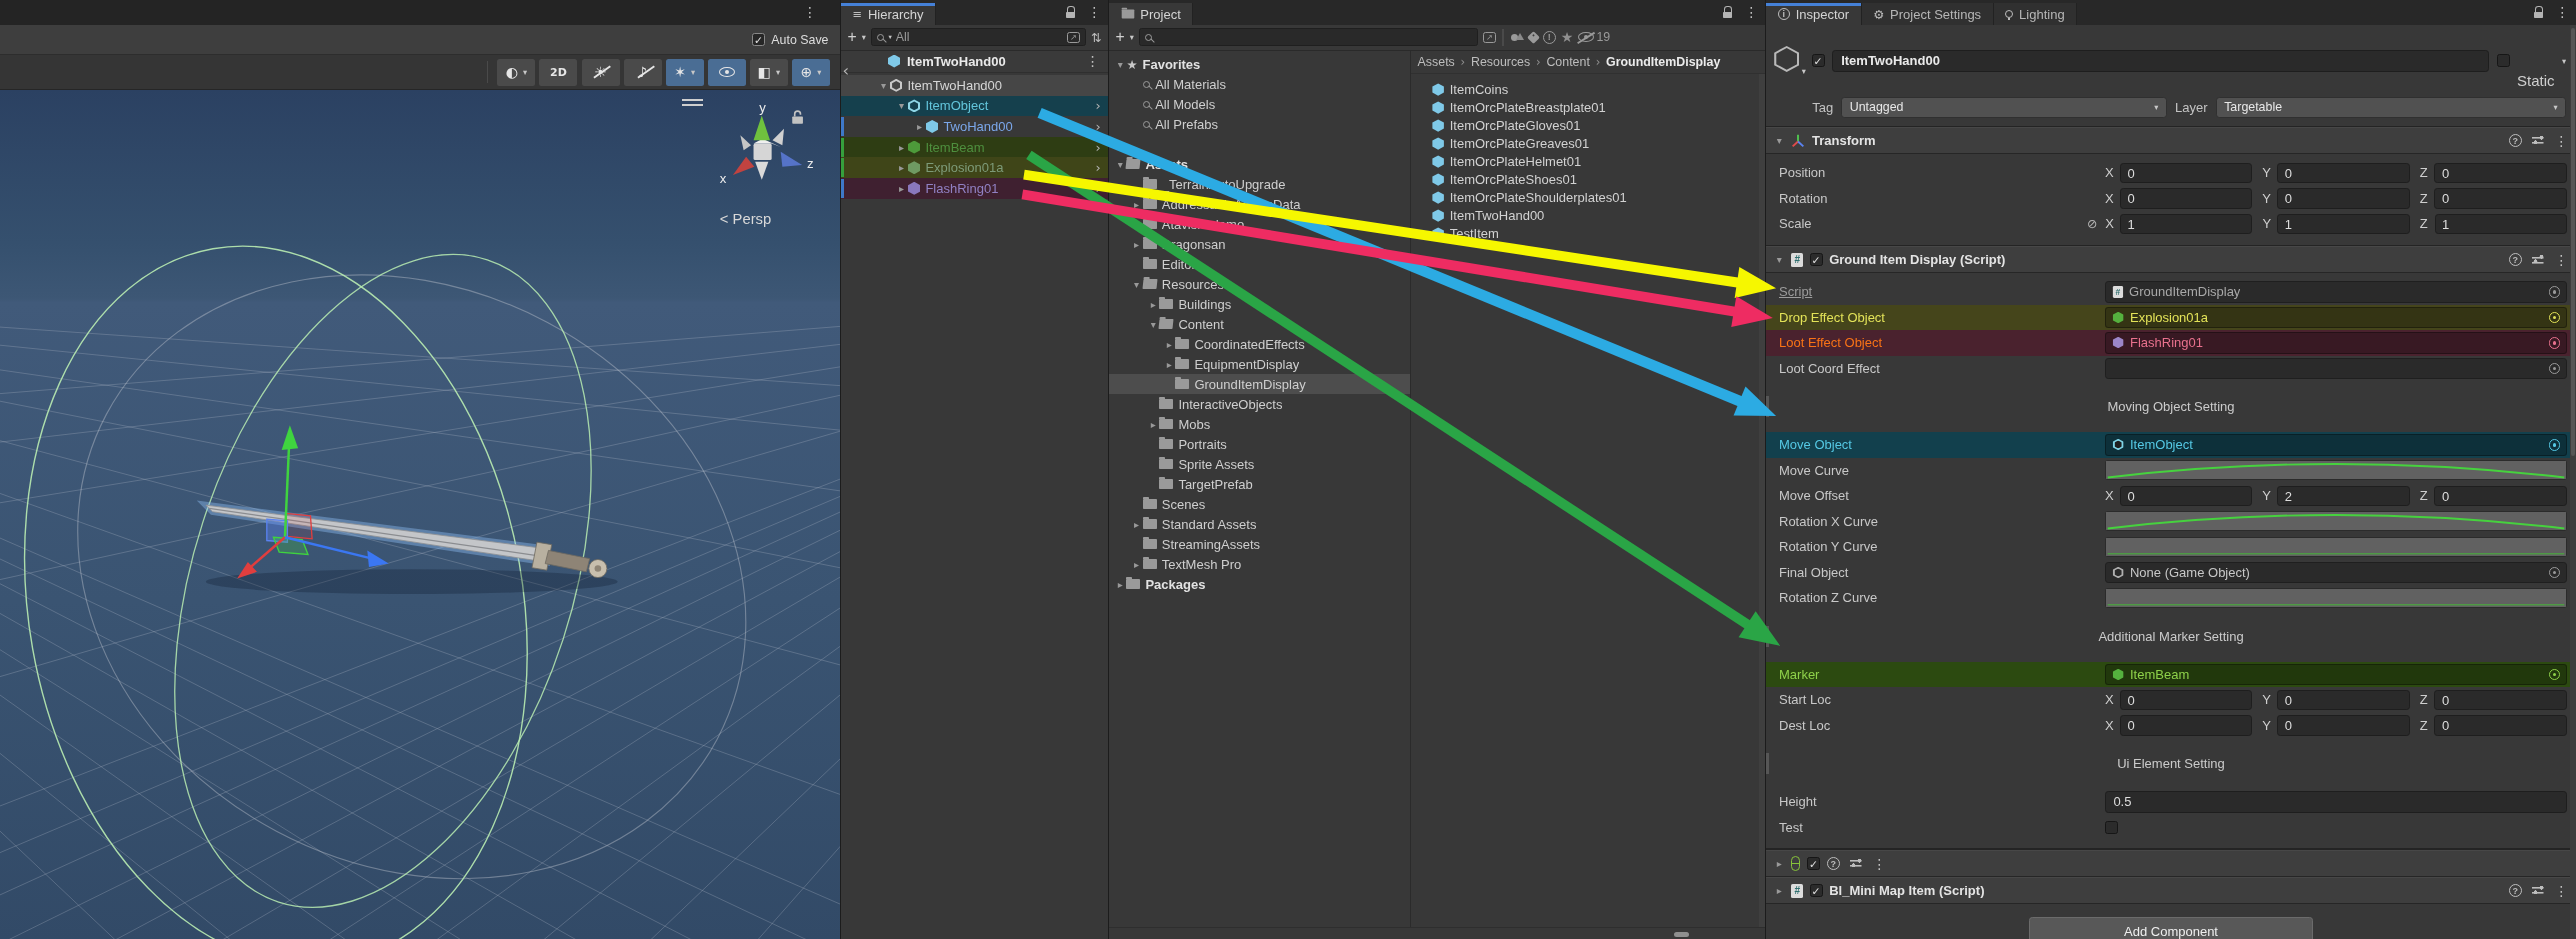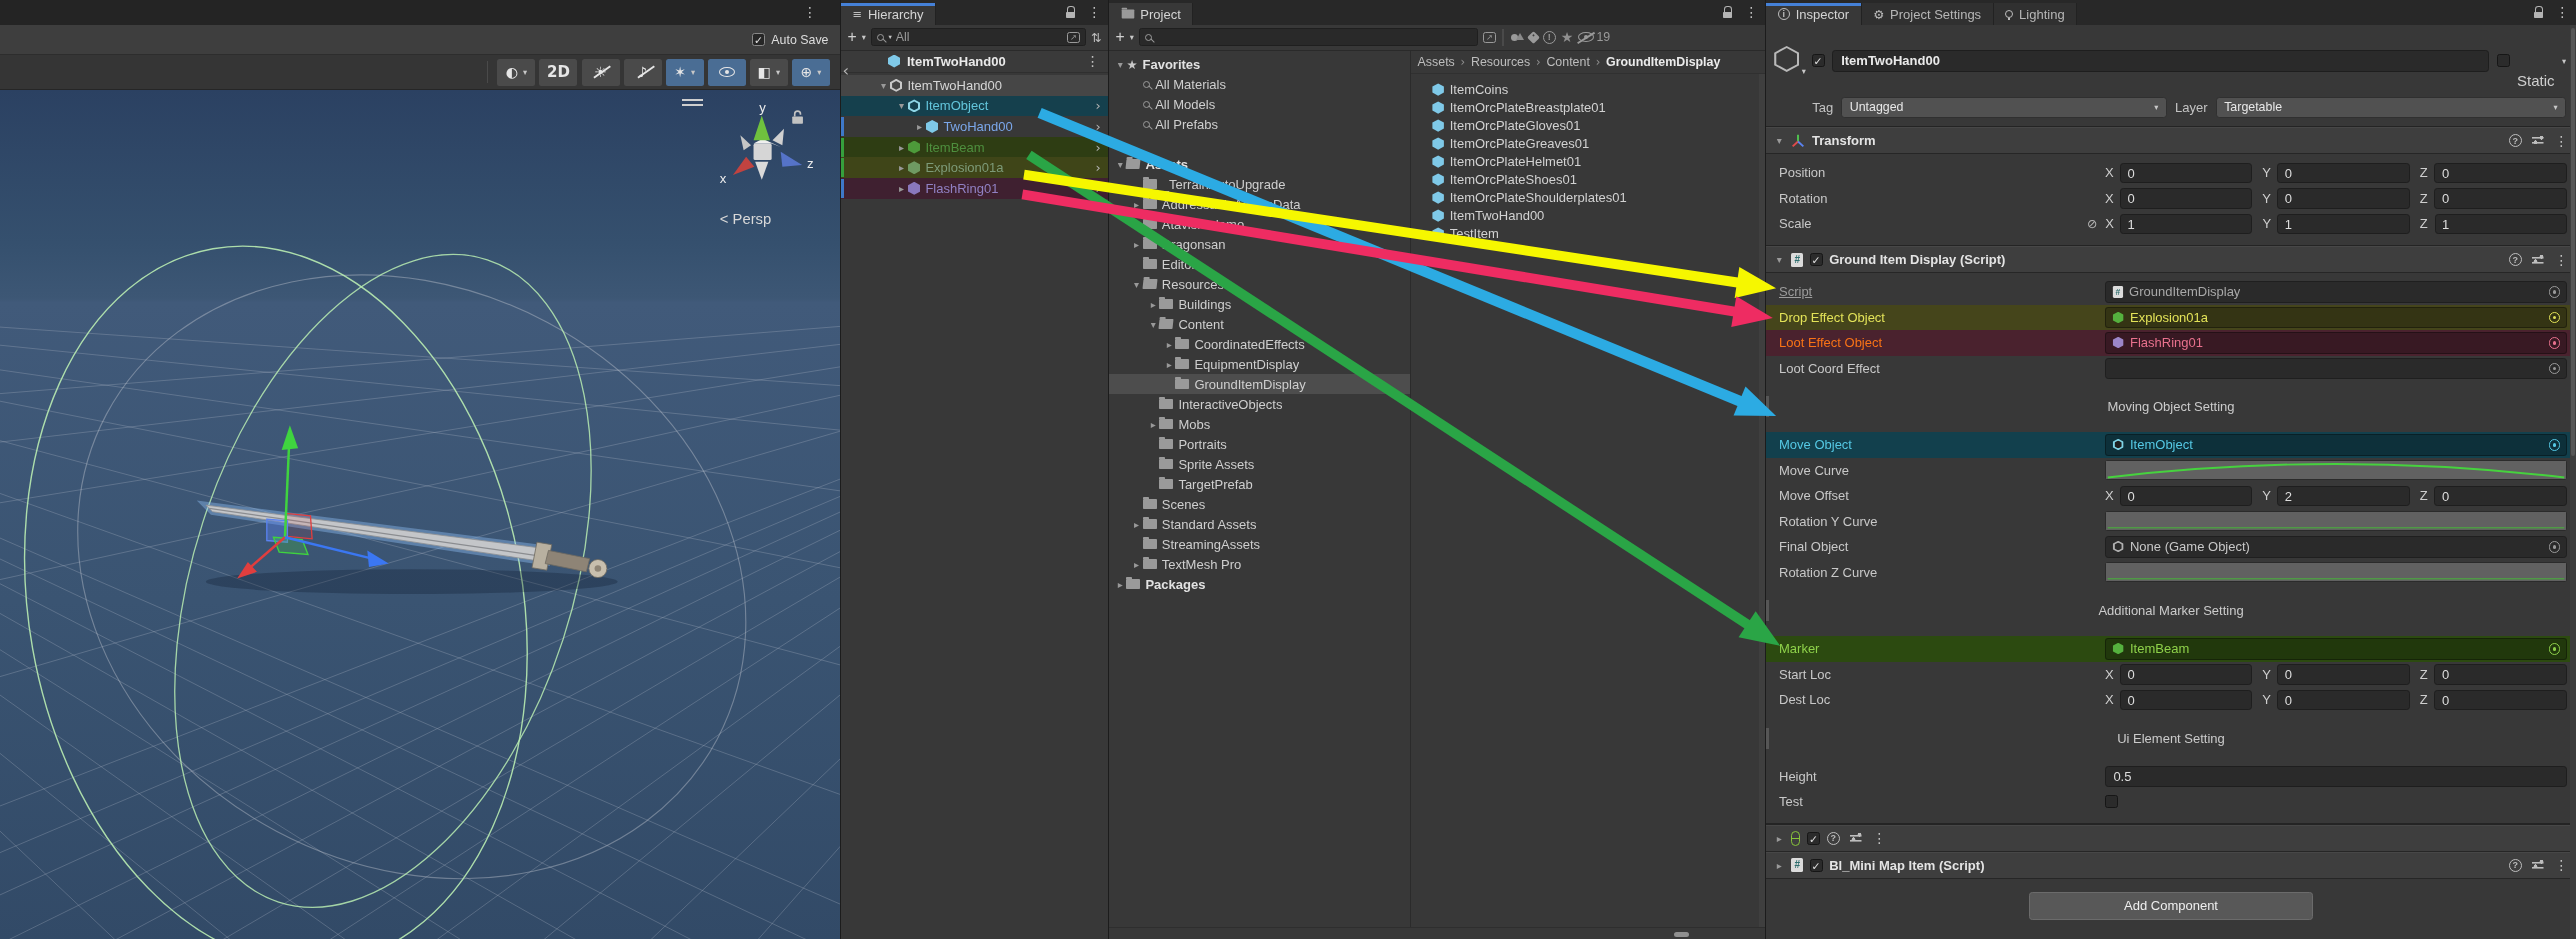--- a/index.html
+++ b/index.html
@@ -63,21 +63,21 @@
   .scene-top { height:25px; background:#242424; position:relative; }
   .scene-top .kebab { position:absolute; right:23px; top:5px; }
   .scene-save { height:30px; background:#3e3e3e; border-bottom:0.8px solid #2d2d2d; display:flex; align-items:center; justify-content:flex-end; padding-right:11.5px; gap:6.6px; }
   .scene-save .cb { width:12.4px; height:12.4px; background:#262626; border-color:#888; }
   .scene-save span.lbl { font-size:12.4px; color:#dedede; }
   .scene-toolbar { height:35px; background:#353535; border-bottom:0.8px solid #262626; display:flex; align-items:center; justify-content:flex-end; padding-right:10px; gap:4.1px; }
   .tsep { width:1.6px; height:21.4px; background:#4a4a4a; margin-right:5px; }
   .sbtn { height:27px; min-width:38px; padding:0 7.4px; background:#4a4a4a; border-radius:2.5px; color:#e6e6e6;
           display:flex; align-items:center; justify-content:center; gap:5px; font-size:14px; position:relative; }
   .sbtn.active { background:#4a6d94; }
-  .sbtn .two-d { font-size:15px; font-weight:bold; }
+  .sbtn .two-d { font-size:11px; font-weight:bold; }
   .sbtn.slashed > .glyph { position:relative; }
   .sbtn.slashed > .glyph::after { content:""; position:absolute; left:-2.5px; top:7.4px; width:20px; height:1.6px; background:#e6e6e6; transform:rotate(-35deg); }
   .viewport { position:absolute; top:90px; left:0; right:0; bottom:0; overflow:hidden;
       background:linear-gradient(#2b4162 0%, #35506e 18%, #3d5775 24.5%, #415a7a 25%, #3a5472 60%, #324a67 100%); }
   .viewport svg { position:absolute; inset:0; }
   .ovl-hamburger { position:absolute; left:15px; top:8.2px; width:21.4px; height:7.4px; border-top:2px solid #cfcfcf; border-bottom:2px solid #cfcfcf; }
 
   
   #hierarchy { left:840px; width:268px; }
   .toolrow { height:25.5px; background:#383838; border-bottom:0.8px solid #2a2a2a; display:flex; align-items:center; padding:0 6.6px; gap:5px; }
@@ -819,20 +819,30 @@
               <div class="vf">2</div>
             </div>
             <div class="vg">
               <span class="vl">Z</span>
               <div class="vf">0</div>
             </div>
           </div>
         </div>
       </div>
       <div class="irow">
+        <span class="ilabel">Rotation X Curve</span>
+        <div class="ifield">
+          <div class="cv">
+            <svg viewBox="0 0 540 24" preserveAspectRatio="none">
+              <path d="M2,22 Q270,-14 538,22" fill="none" stroke="#46d23e" stroke-width="2.6"></path>
+            </svg>
+          </div>
+        </div>
+      </div>
+      <div class="irow">
         <span class="ilabel">Rotation Y Curve</span>
         <div class="ifield">
           <div class="cv">
             <svg viewBox="0 0 540 24" preserveAspectRatio="none">
               <path d="M2,21 L538,21" fill="none" stroke="#4f9a46" stroke-width="1.8"></path>
             </svg>
           </div>
         </div>
       </div>
       <div class="irow">

